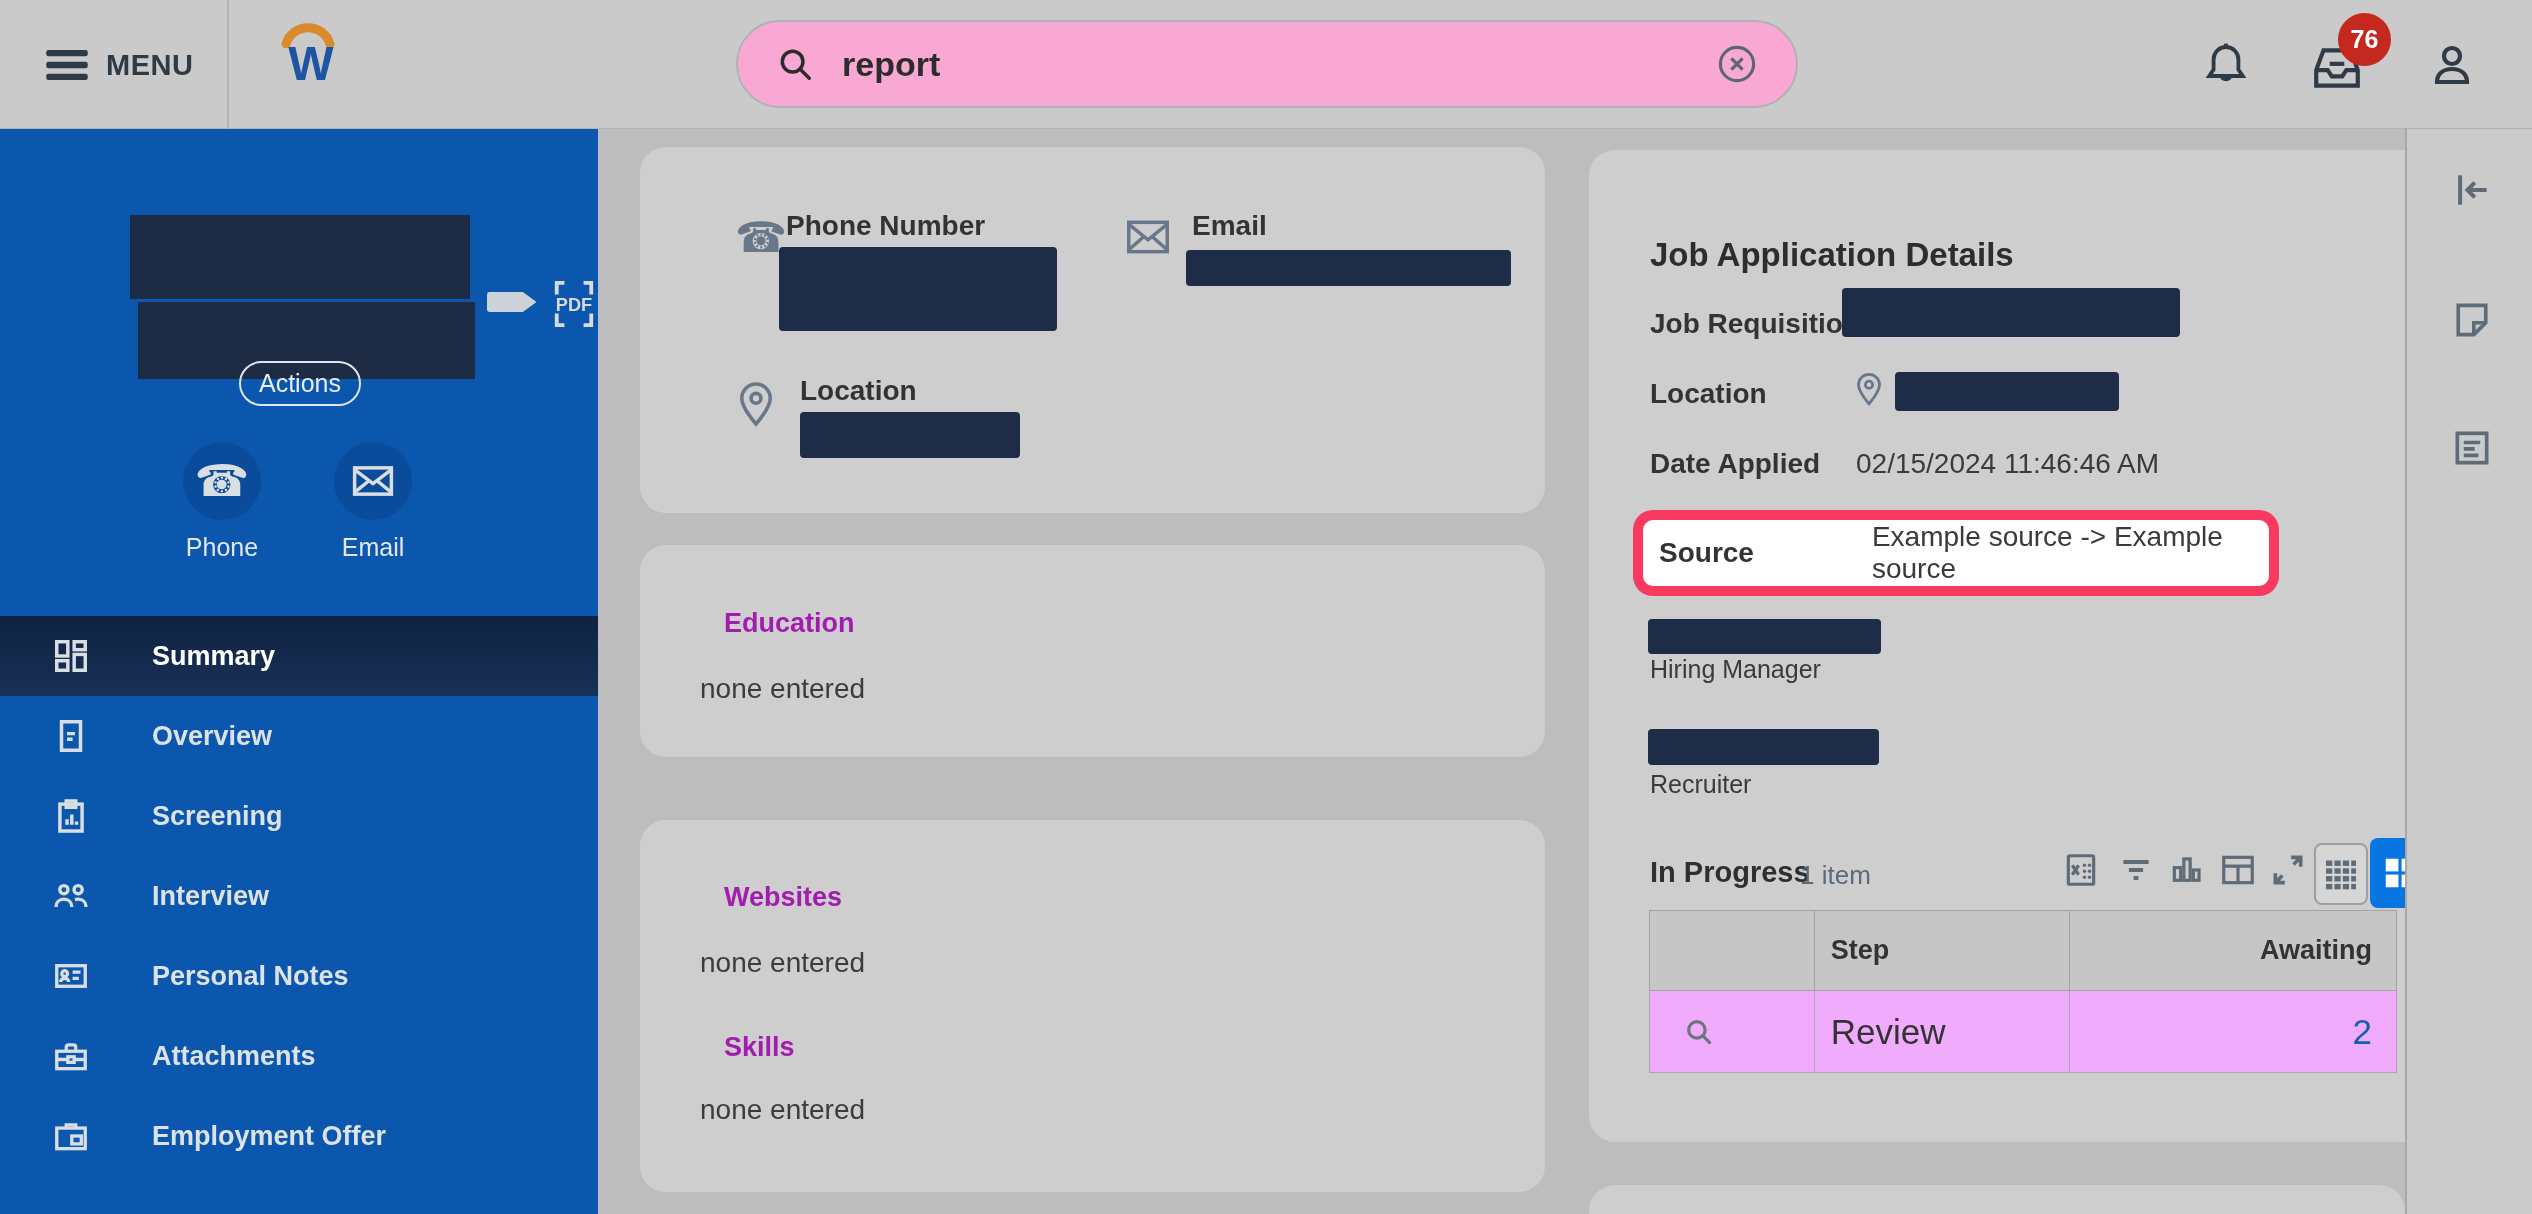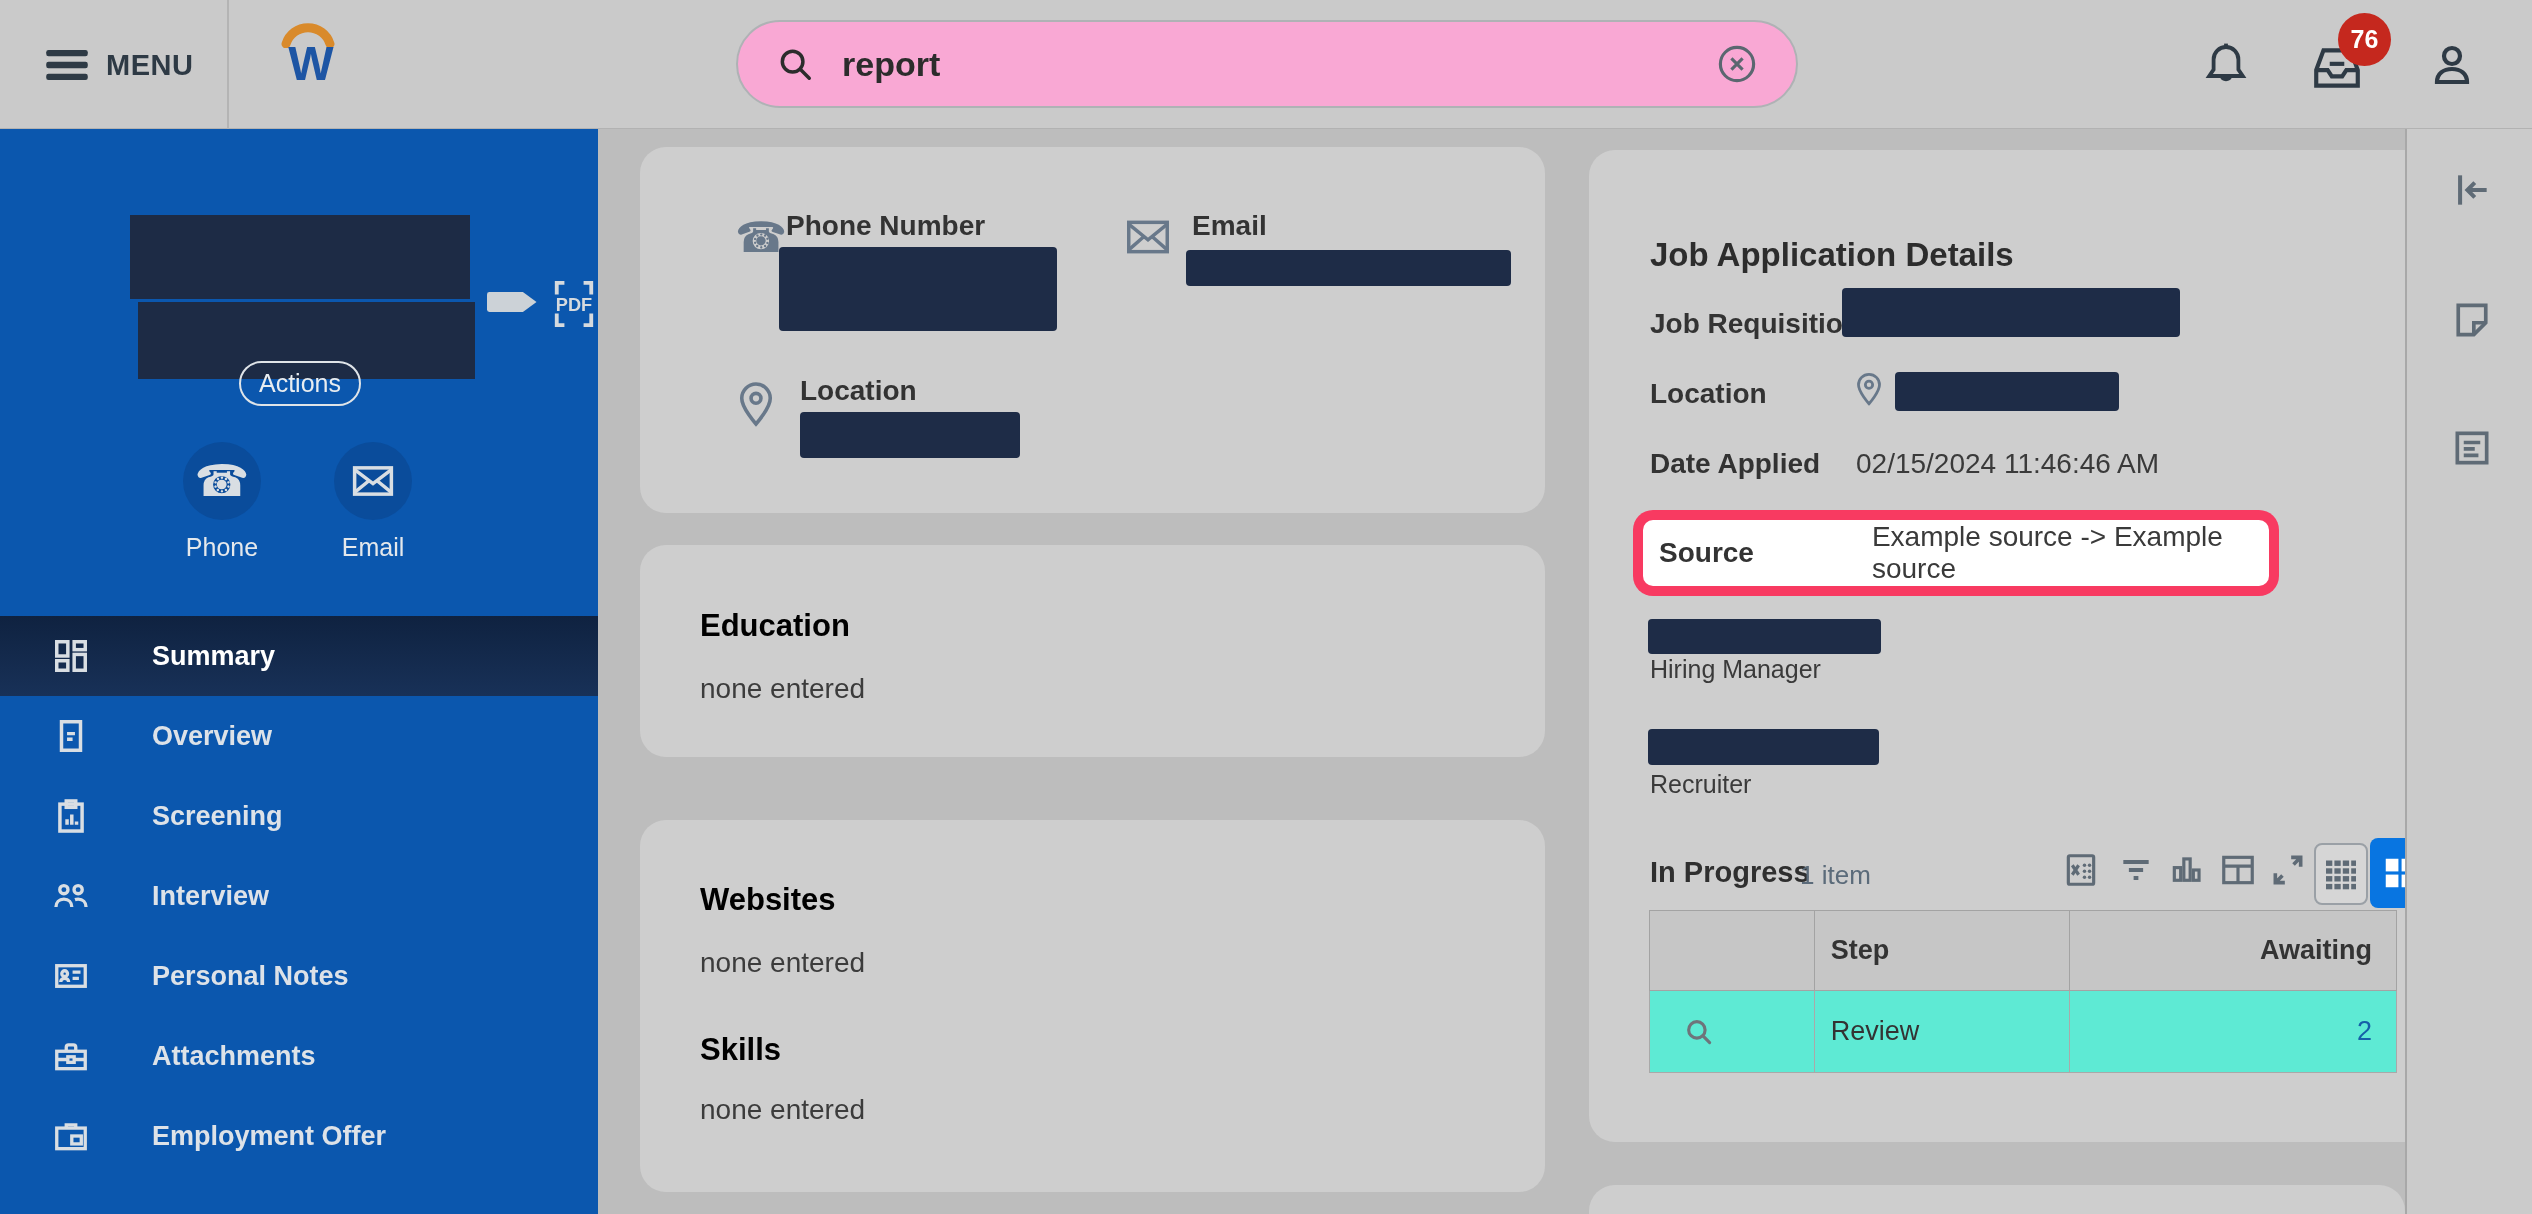--- a/index.html
+++ b/index.html
@@ -44,40 +44,40 @@
   .nav-item .nlabel{margin-left:62px;font-size:27px;font-weight:bold;}
   .nav-item.active{background:linear-gradient(180deg,#0f2240,#183158);}
   .nav-item.active .nlabel{color:#ffffff;}
 
   
   .card{background:#cecece;border-radius:26px;}
   .contact-card{left:640px;top:147px;width:905px;height:366px;}
   .c-icon{color:#68788a;}
   .f-label{font-size:28px;font-weight:bold;color:#333;}
   .f-none{font-size:28px;color:#3c3c3c;}
-  .sec-title{font-size:31px;font-weight:bold;color:#000000;}
+  .sec-title{font-size:27px;font-weight:bold;color:#a21caf;margin-left:24px;}
   .edu-card{left:640px;top:545px;width:905px;height:212px;}
   .web-card{left:640px;top:820px;width:905px;height:372px;padding-left:29px;}
 
   
   .details-card{left:1589px;top:150px;width:876px;height:992px;overflow:hidden;}
   .d-title{left:61px;top:86px;font-size:33px;font-weight:bold;color:#2d2d2d;}
   .d-label{font-size:28px;font-weight:bold;color:#333;}
   .d-value{font-size:28px;color:#3a3a3a;}
   .source-hl{left:44px;top:360px;width:646px;height:86px;background:#f83a61;border-radius:20px;padding:10px;}
   .source-inner{width:100%;height:100%;background:#ffffff;border-radius:10px;display:flex;align-items:center;}
   .cap-label{font-size:25px;color:#3a3a3a;}
   .ip-title{font-size:29px;font-weight:bold;color:#2f2f2f;}
   .ip-count{font-size:26px;color:#5b6b7a;}
   .tool-ic{color:#5f6b76;cursor:pointer;}
   .view-btn{width:54px;height:62px;background:#d6d6d6;border:2px solid #9aa0a6;border-radius:8px;display:flex;align-items:center;justify-content:center;color:#5f6b76;cursor:pointer;}
   .view-btn-blue{width:60px;height:70px;background:#0875e1;border-radius:8px;display:flex;align-items:center;justify-content:center;color:#fff;cursor:pointer;}
   .ptable{left:60px;top:760px;width:748px;border-collapse:collapse;border:1px solid #9b9b9b;}
   .ptable th{background:#c6c6c6;border:1px solid #a3a3a3;height:80px;font-size:27px;font-weight:bold;color:#333;}
-  .ptable td{background:#5eead4;border:1px solid #a9a9a9;height:82px;font-size:27px;color:#333;}
+  .ptable td{background:#f0abfc;border:1px solid #a9a9a9;height:82px;font-size:35px;color:#333;}
   .col1{width:165px;} .col2{width:256px;} .col3{width:327px;}
   .cell-left{text-align:left;padding-left:16px;}
   .cell-right{text-align:right;padding-right:24px;}
   .link-num{color:#1560a8;cursor:pointer;}
   .bottom-card{left:1589px;top:1185px;width:816px;height:60px;border-radius:26px 26px 0 0;background:#cecece;}
 
   
   .rail{left:2405px;top:129px;width:127px;height:1085px;background:#cbcbcb;border-left:2px solid #a8a8a8;}
   .rail-btn{left:43px;width:44px;height:44px;color:#5f6b76;cursor:pointer;}
 </style>

